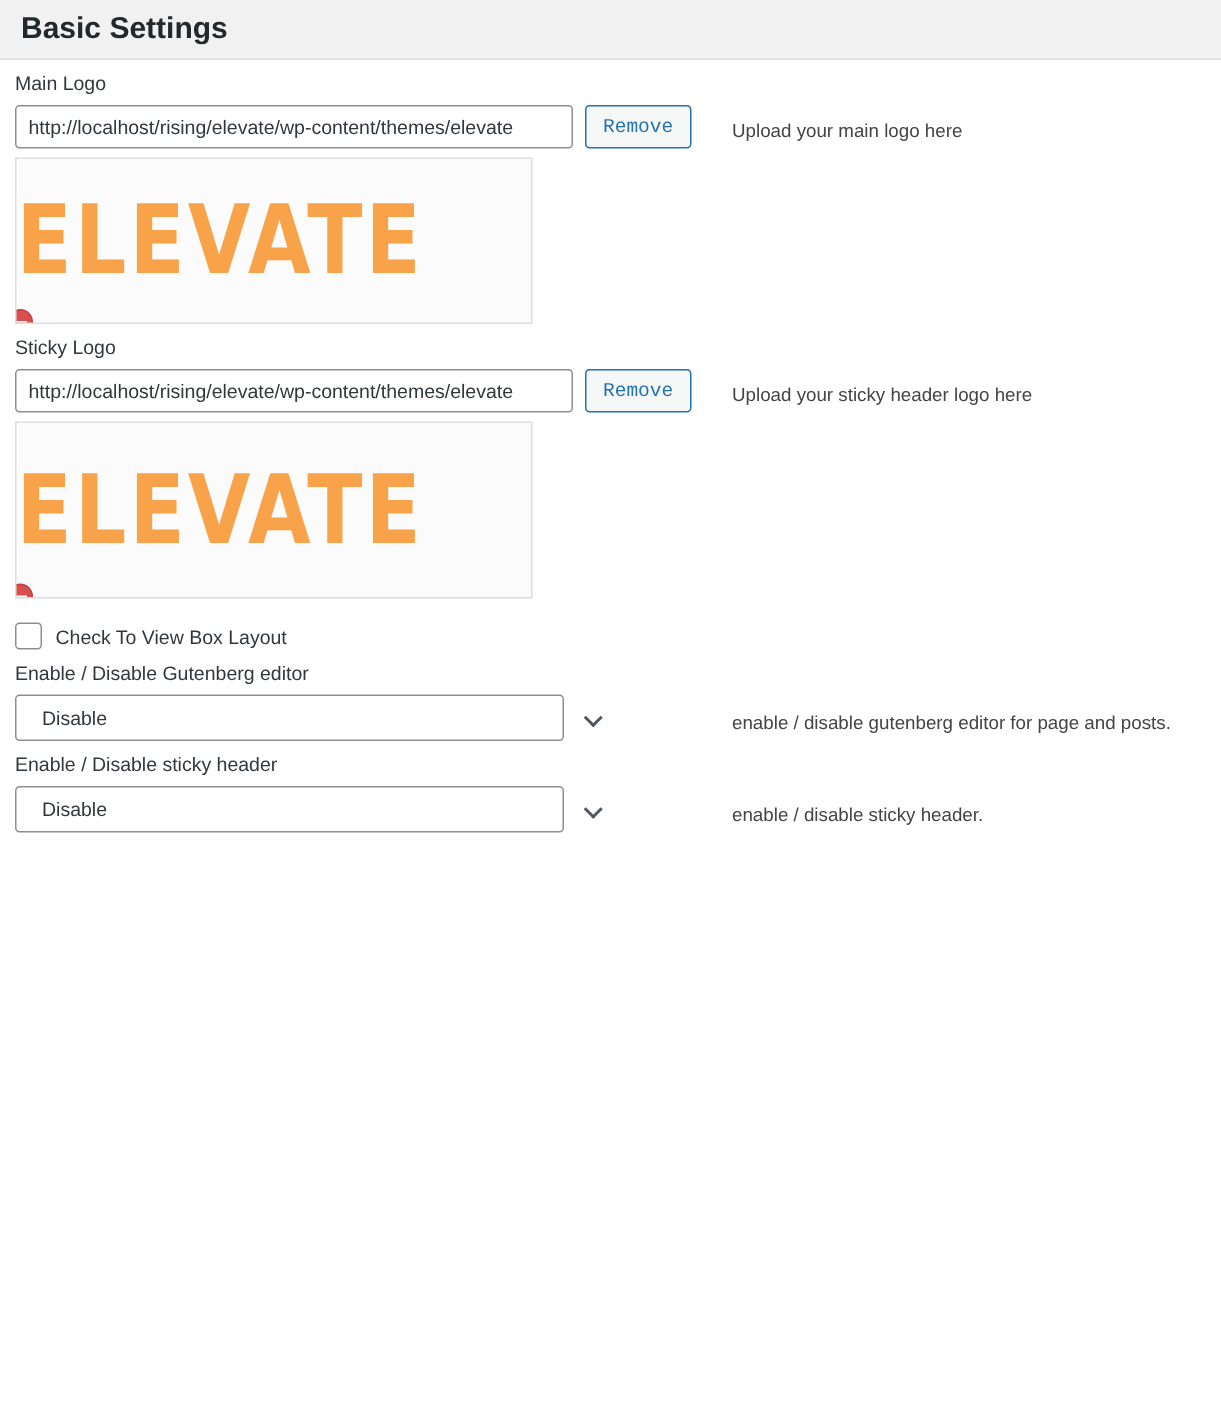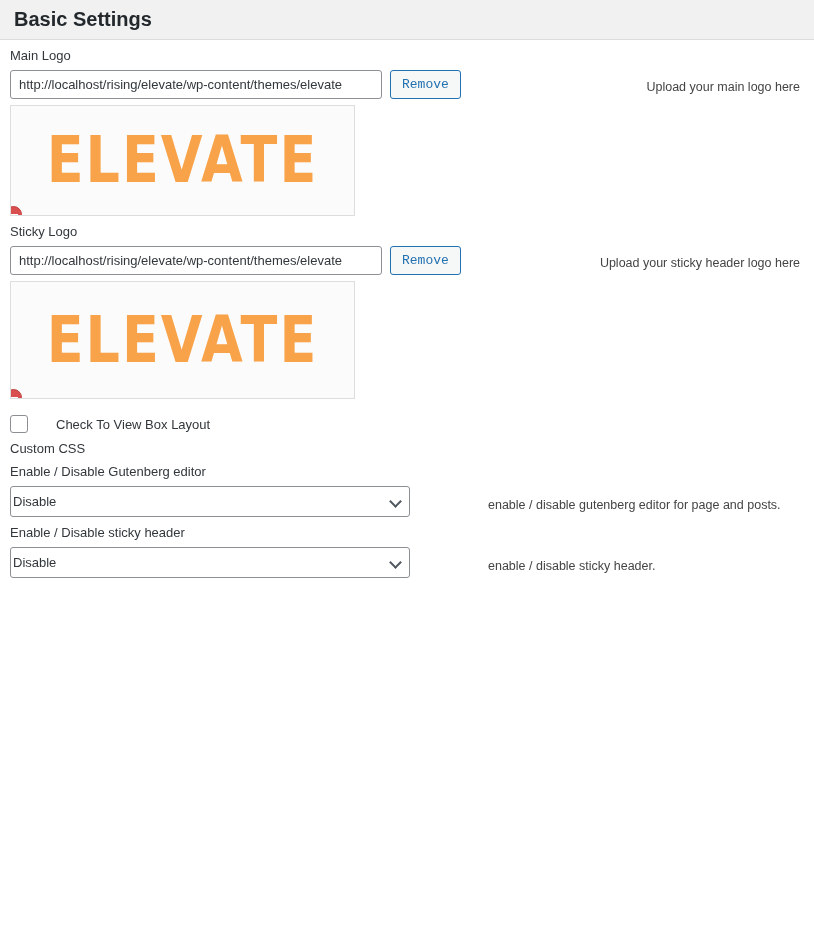--- a/index.html
+++ b/index.html
@@ -95,21 +95,20 @@
 
   .logo-preview {
     position: relative;
     margin-top: 6px;
     width: 345px;
     height: 111px;
     border: 1px solid #dddddd;
     background: #fbfbfb;
     display: flex;
     align-items: center;
-    justify-content: center;
     overflow: hidden;
   }
   .logo-preview.sticky { width: 345px; height: 118px; }
 
   .logo-text {
     font-family: "DejaVu Sans", sans-serif;
     font-weight: bold;
     font-size: 54px;
     letter-spacing: 2px;
     color: #f8a34a;
@@ -146,21 +145,21 @@
   }
   .cb {
     width: 18px;
     height: 18px;
     border: 1px solid #8c8f94;
     border-radius: 3px;
     background: #fff;
     cursor: pointer;
   }
   .cb-label {
-    margin-left: 28px;
+    margin-left: 9px;
     font-size: 13px;
     color: #32373c;
   }
 
   .css-area {
     width: 462px;
     height: 168px;
     border: 1px solid #8c8f94;
     border-radius: 3px;
     background: #fff;
@@ -172,44 +171,44 @@
     outline: none;
   }
 
   .select-wrap {
     position: relative;
     width: 402px;
   }
   select.styled {
     -webkit-appearance: none;
     appearance: none;
-    width: 400px;
+    width: 366px;
     height: 31px;
-    padding: 4px 30px 4px 2px;
+    padding: 4px 30px 4px 17px;
     font-size: 13px;
     font-family: "Liberation Sans", sans-serif;
     color: #32373c;
     border: 1px solid #8c8f94;
     border-radius: 3px;
     background: #fff;
     outline: none;
   }
   .chev {
     position: absolute;
     right: 12px;
     top: 11px;
     width: 9px;
     height: 9px;
     border-right: 2px solid #50575e;
     border-bottom: 2px solid #50575e;
     transform: rotate(45deg);
     pointer-events: none;
   }
 
-  .desc-mid { padding-top: 9px; text-align: right; }
+  .desc-mid { padding-top: 9px; }
   .desc-sel { padding-top: 11px; }
 </style>
 </head>
 <body>
 
 <div class="panel-header">
   <div class="panel-header-title">Basic Settings</div>
 </div>
 
 <div class="content">
@@ -251,21 +250,20 @@
       <div class="desc desc-mid">Upload your sticky header logo here</div>
     </div>
   </div>
 
   <div class="checkbox-row">
     <div class="cb"></div>
     <div class="cb-label">Check To View Box Layout</div>
   </div>
 
   <div class="field-block">
-    <div class="field-label">Custom CSS</div>
   </div>
 
   <div class="field-block">
     <div class="field-label">Enable / Disable Gutenberg editor</div>
     <div class="row">
       <div class="left-col">
         <div class="select-wrap">
           <select class="styled">
             <option>Disable</option>
           </select>

